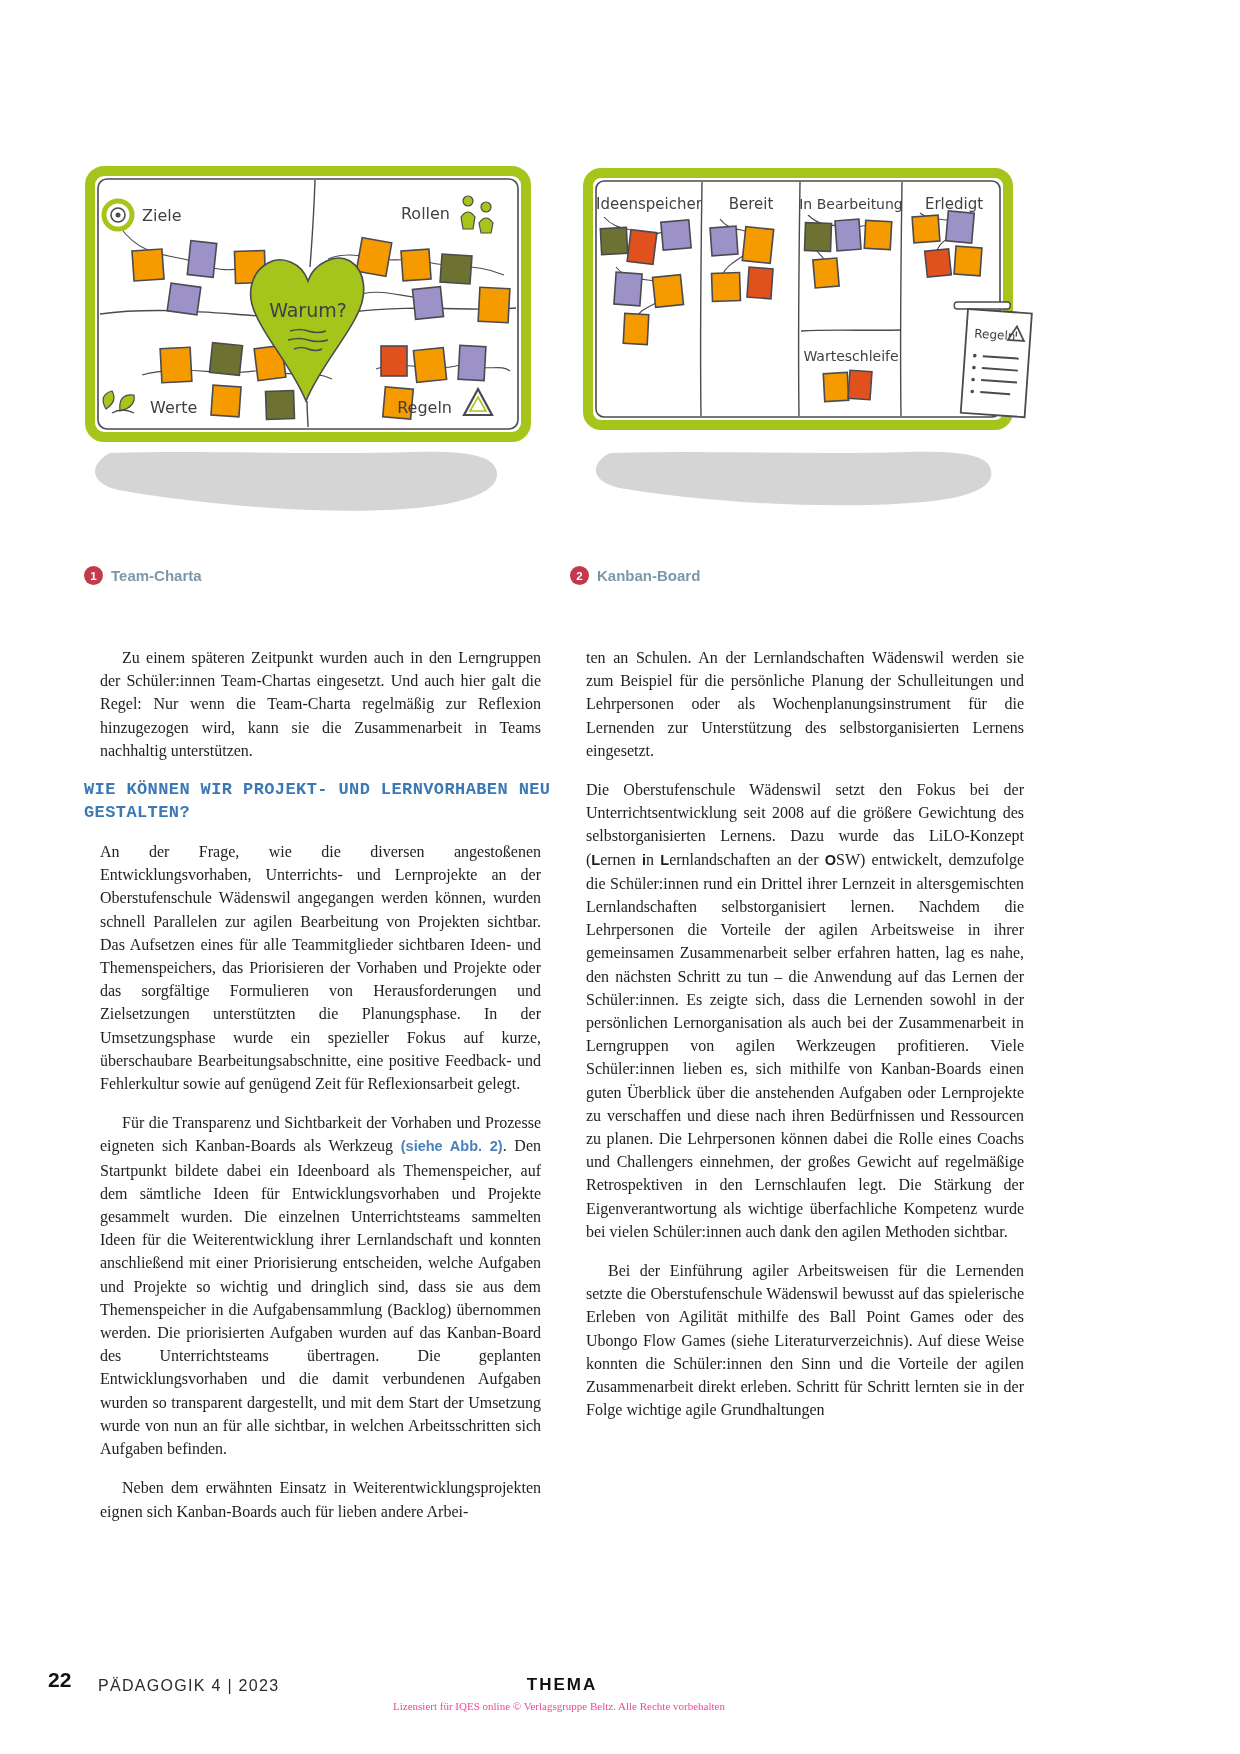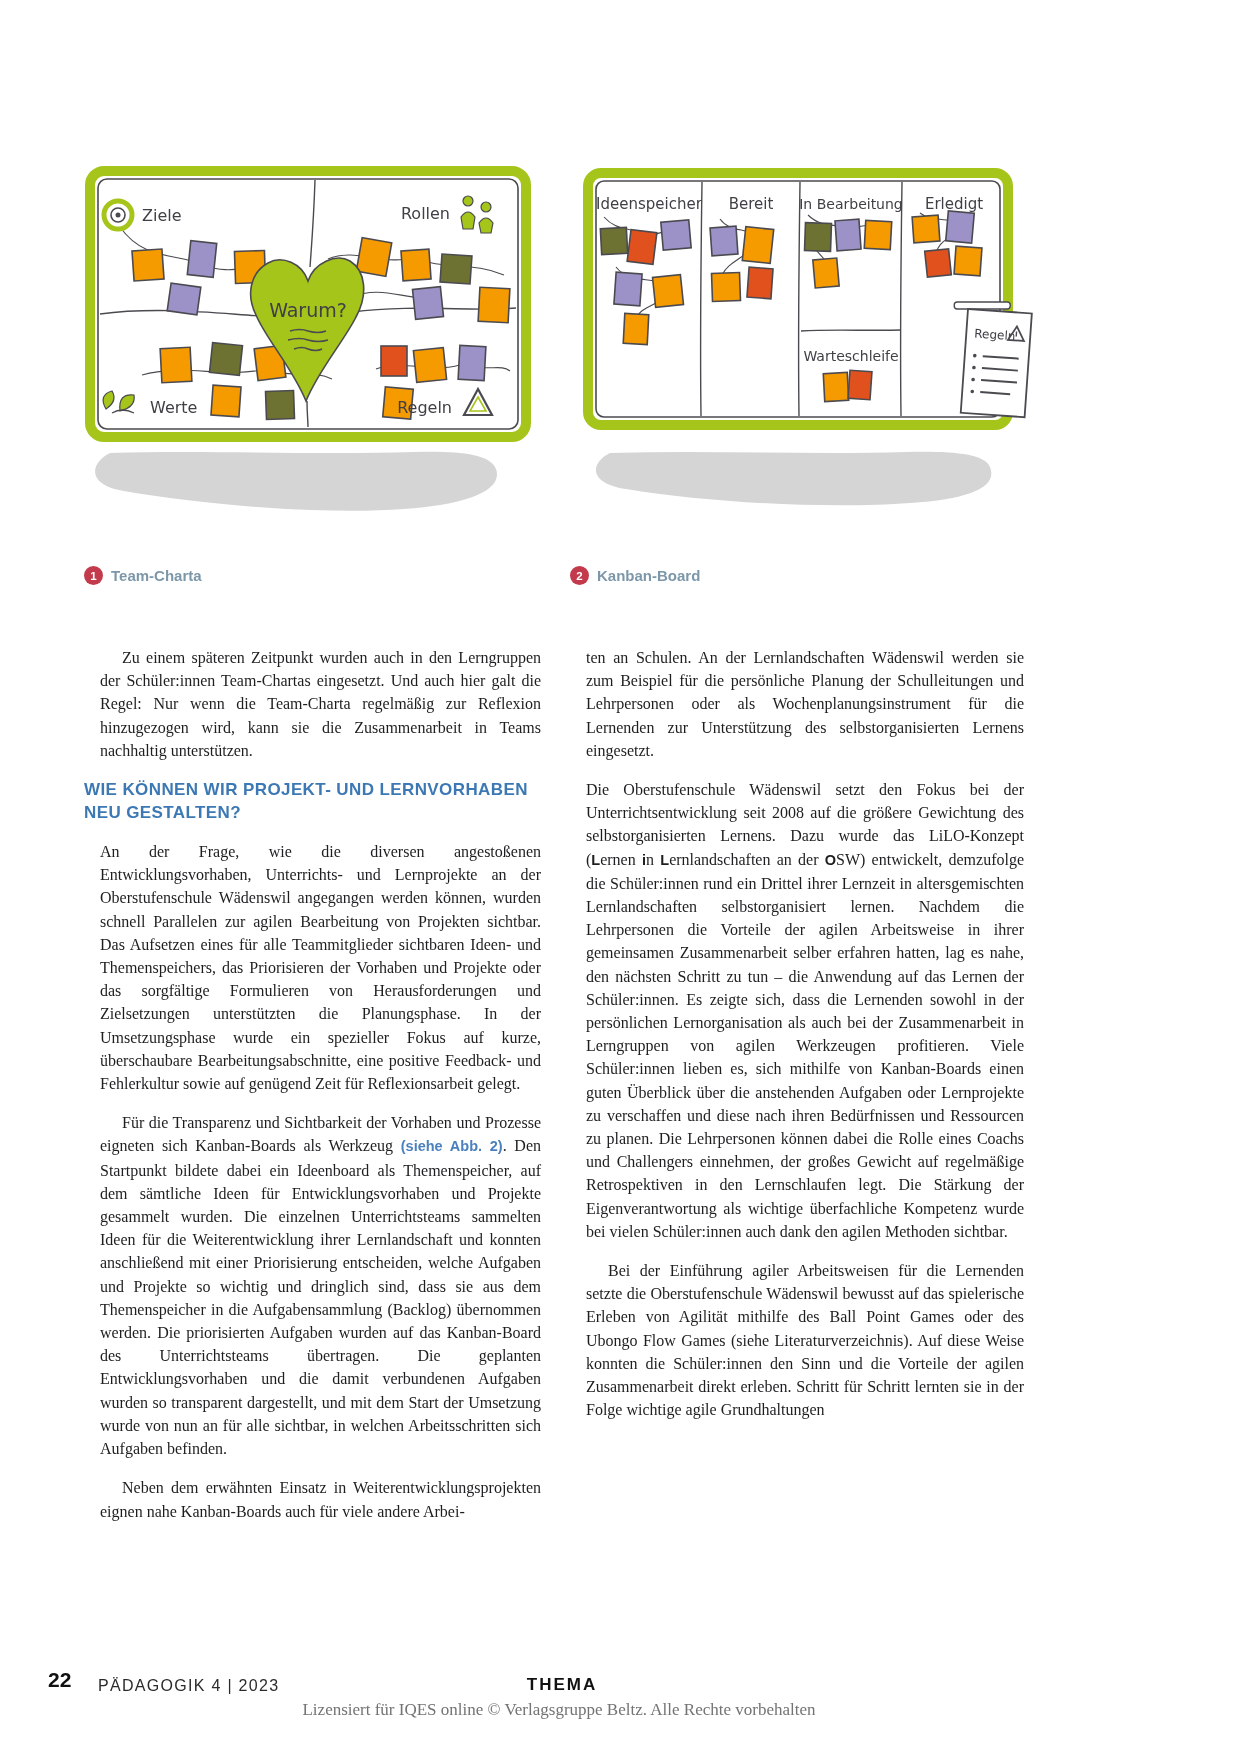--- a/index.html
+++ b/index.html
@@ -19,29 +19,29 @@
   }
   .col{
     position:absolute;top:630px;font-size:16px;line-height:23.2px;
     text-align:justify;color:#1e1e20;
   }
   .col-left{left:84px;width:473px;}
   .col-right{left:570px;width:470px;}
   .col p.body{margin:16px;}
   .col p.body.indent{text-indent:22px;}
   .col h2.sec{
-    font-family:Liberation Sans, sans-serif;font-weight:bold;color:#3c79b4;
+    font-family:Liberation Mono, monospace;font-weight:bold;color:#3c79b4;
     font-size:17px;line-height:23px;letter-spacing:0.4px;margin:13px 0 5px 0;text-align:left;
   }
   .link{color:#4a80bd;font-family:"Liberation Sans", sans-serif;font-weight:bold;font-size:14.5px;}
   .bsans{font-family:"Liberation Sans", sans-serif;font-weight:bold;font-size:14.5px;}
   .footer-num{position:absolute;left:48px;top:1668px;font-family:"Liberation Sans",sans-serif;font-weight:bold;font-size:21px;color:#111;}
   .footer-journal{position:absolute;left:98px;top:1677px;font-family:"Liberation Sans",sans-serif;font-size:16px;letter-spacing:1.3px;color:#2b2b2b;}
   .footer-thema{position:absolute;left:84px;width:956px;text-align:center;top:1675px;font-family:"Liberation Sans",sans-serif;font-weight:bold;font-size:17px;letter-spacing:2px;color:#111;}
-  .footer-license{position:absolute;left:84px;width:950px;text-align:center;top:1700px;font-size:17px;color:#737373;}
+  .footer-license{position:absolute;left:84px;width:950px;text-align:center;top:1700px;font-size:11px;color:#ec4899;}
   svg text{font-family:"DejaVu Sans", sans-serif;fill:#3f3f46;}
 </style>
 </head>
 <body>
 
 <div class="fig" style="left:84px;top:163px;width:448px;height:382px;">
 <svg width="448" height="382" viewBox="0 0 448 382">
 
   <path fill="#d5d5d5" d="M26,290 C6,300 2,322 40,328 C120,342 240,352 320,346 C380,342 420,328 412,306 C406,290 372,288 330,289 C230,292 120,287 26,290 Z"></path>
 
@@ -207,21 +207,21 @@
 <div class="caption" style="left:570px;">
   <span class="cap-num">2</span>
   <span>Kanban-Board</span>
 </div>
 
 <div class="col col-left">
     <p class="body indent"><span>Zu einem späteren Zeitpunkt wurden auch in den Lerngruppen der Schüler:innen Team-Chartas eingesetzt. Und auch hier galt die Regel: Nur wenn die Team-Charta regelmäßig zur Reflexion hinzugezogen wird, kann sie die Zusammenarbeit in Teams nachhaltig unterstützen.</span></p>
     <h2 class="sec">WIE KÖNNEN WIR PROJEKT- UND LERNVORHABEN NEU GESTALTEN?</h2>
     <p class="body"><span>An der Frage, wie die diversen angestoßenen Entwicklungsvorhaben, Unterrichts- und Lernprojekte an der Oberstufenschule Wädenswil angegangen werden können, wurden schnell Parallelen zur agilen Bearbeitung von Projekten sichtbar. Das Aufsetzen eines für alle Teammitglieder sichtbaren Ideen- und Themenspeichers, das Priorisieren der Vorhaben und Projekte oder das sorgfältige Formulieren von Herausforderungen und Zielsetzungen unterstützten die Planungsphase. In der Umsetzungsphase wurde ein spezieller Fokus auf kurze, überschaubare Bearbeitungsabschnitte, eine positive Feedback- und Fehlerkultur sowie auf genügend Zeit für Reflexionsarbeit gelegt.</span></p>
     <p class="body indent"><span>Für die Transparenz und Sichtbarkeit der Vorhaben und Prozesse eigneten sich Kanban-Boards als Werkzeug </span><span class="link">(siehe Abb. 2)</span><span>. Den Startpunkt bildete dabei ein Ideenboard als Themenspeicher, auf dem sämtliche Ideen für Entwicklungsvorhaben und Projekte gesammelt wurden. Die einzelnen Unterrichtsteams sammelten Ideen für die Weiterentwicklung ihrer Lernlandschaft und konnten anschließend mit einer Priorisierung entscheiden, welche Aufgaben und Projekte so wichtig und dringlich sind, dass sie aus dem Themenspeicher in die Aufgabensammlung (Backlog) übernommen werden. Die priorisierten Aufgaben wurden auf das Kanban-Board des Unterrichtsteams übertragen. Die geplanten Entwicklungsvorhaben und die damit verbundenen Aufgaben wurden so transparent dargestellt, und mit dem Start der Umsetzung wurde von nun an für alle sichtbar, in welchen Arbeitsschritten sich Aufgaben befinden.</span></p>
-    <p class="body indent"><span>Neben dem erwähnten Einsatz in Weiterentwicklungsprojekten eignen nahe Kanban-Boards auch für viele andere Arbei-</span></p>
+    <p class="body indent"><span>Neben dem erwähnten Einsatz in Weiterentwicklungsprojekten eignen sich Kanban-Boards auch für lieben andere Arbei-</span></p>
   </div>
 <div class="col col-right">
     <p class="body"><span>ten an Schulen. An der Lernlandschaften Wädenswil werden sie zum Beispiel für die persönliche Planung der Schulleitungen und Lehrpersonen oder als Wochenplanungsinstrument für die Lernenden zur Unterstützung des selbstorganisierten Lernens eingesetzt.</span></p>
     <p class="body"><span>Die Oberstufenschule Wädenswil setzt den Fokus bei der Unterrichtsentwicklung seit 2008 auf die größere Gewichtung des selbstorganisierten Lernens. Dazu wurde das LiLO-Konzept (</span><span class="bsans">L</span><span>ernen </span><span class="bsans">i</span><span>n </span><span class="bsans">L</span><span>ernlandschaften an der </span><span class="bsans">O</span><span>SW) entwickelt, demzufolge die Schüler:innen rund ein Drittel ihrer Lernzeit in altersgemischten Lernlandschaften selbstorganisiert lernen. Nachdem die Lehrpersonen die Vorteile der agilen Arbeitsweise in ihrer gemeinsamen Zusammenarbeit selber erfahren hatten, lag es nahe, den nächsten Schritt zu tun – die Anwendung auf das Lernen der Schüler:innen. Es zeigte sich, dass die Lernenden sowohl in der persönlichen Lernorganisation als auch bei der Zusammenarbeit in Lerngruppen von agilen Werkzeugen profitieren. Viele Schüler:innen lieben es, sich mithilfe von Kanban-Boards einen guten Überblick über die anstehenden Aufgaben oder Lernprojekte zu verschaffen und diese nach ihren Bedürfnissen und Ressourcen zu planen. Die Lehrpersonen können dabei die Rolle eines Coachs und Challengers einnehmen, der großes Gewicht auf regelmäßige Retrospektiven in den Lernschlaufen legt. Die Stärkung der Eigenverantwortung als wichtige überfachliche Kompetenz wurde bei vielen Schüler:innen auch dank den agilen Methoden sichtbar.</span></p>
     <p class="body indent"><span>Bei der Einführung agiler Arbeitsweisen für die Lernenden setzte die Oberstufenschule Wädenswil bewusst auf das spielerische Erleben von Agilität mithilfe des Ball Point Games oder des Ubongo Flow Games (siehe Literaturverzeichnis). Auf diese Weise konnten die Schüler:innen den Sinn und die Vorteile der agilen Zusammenarbeit direkt erleben. Schritt für Schritt lernten sie in der Folge wichtige agile Grundhaltungen</span></p>
   </div>
 
 <div class="footer-num">22</div>
 <div class="footer-journal">PÄDAGOGIK 4 | 2023</div>
 <div class="footer-thema">THEMA</div>

